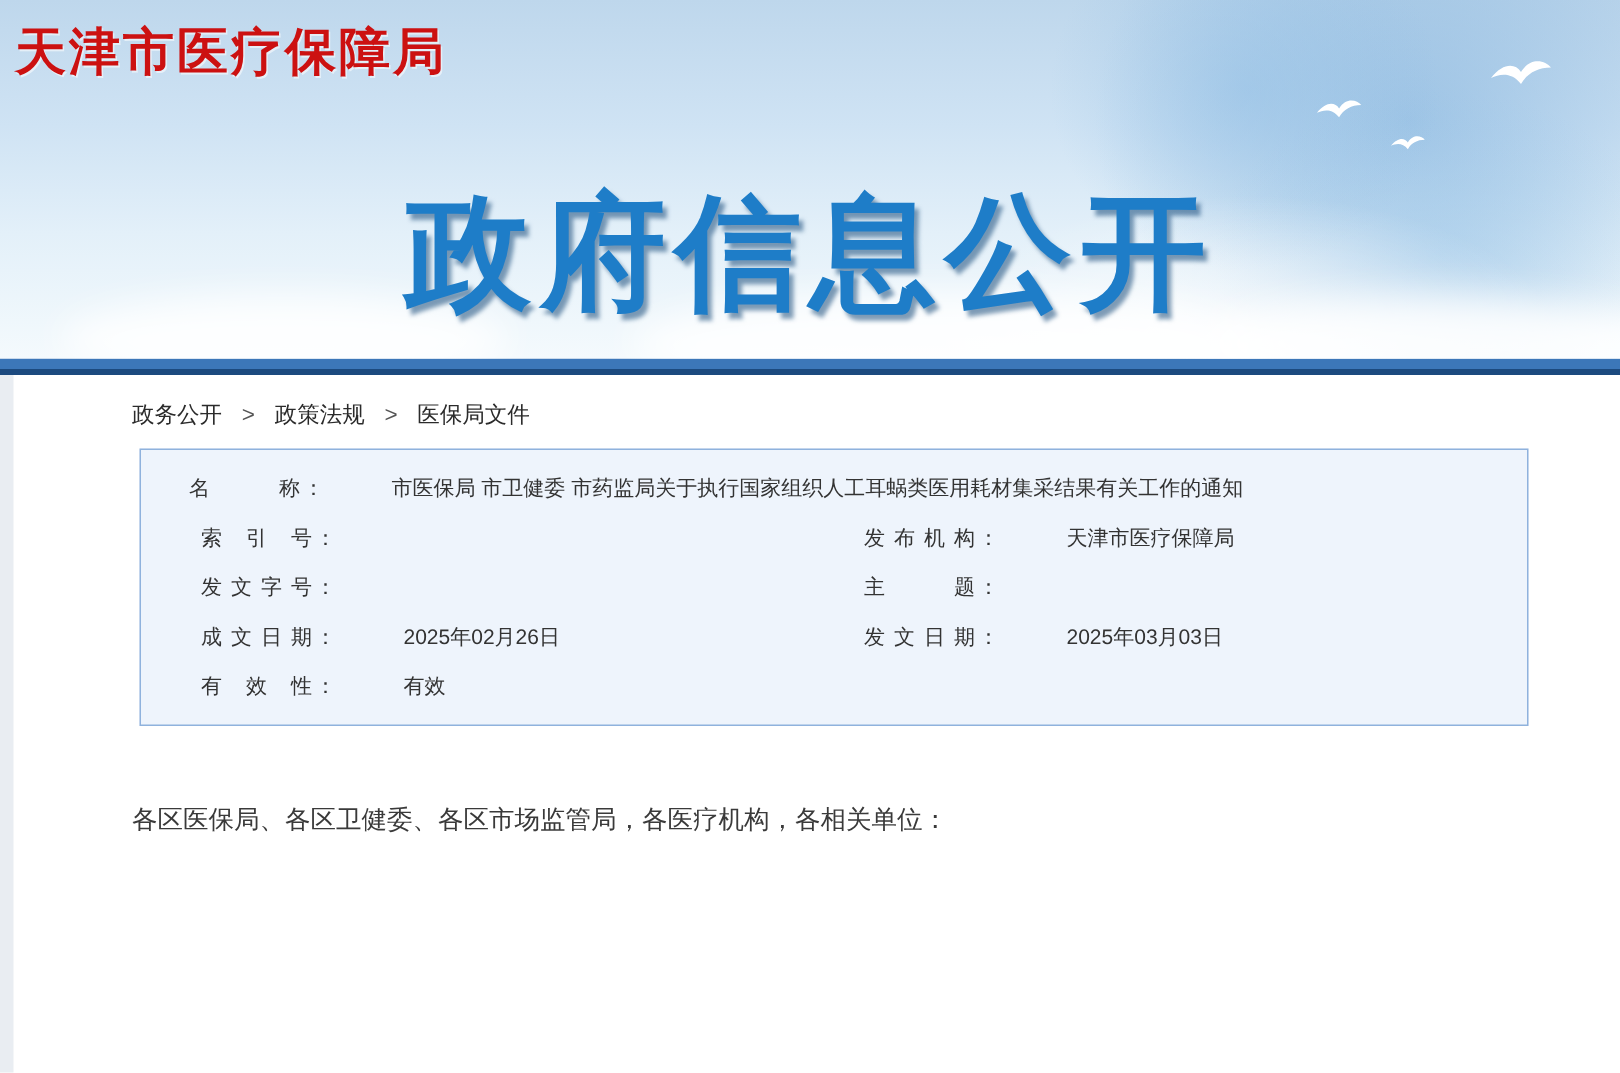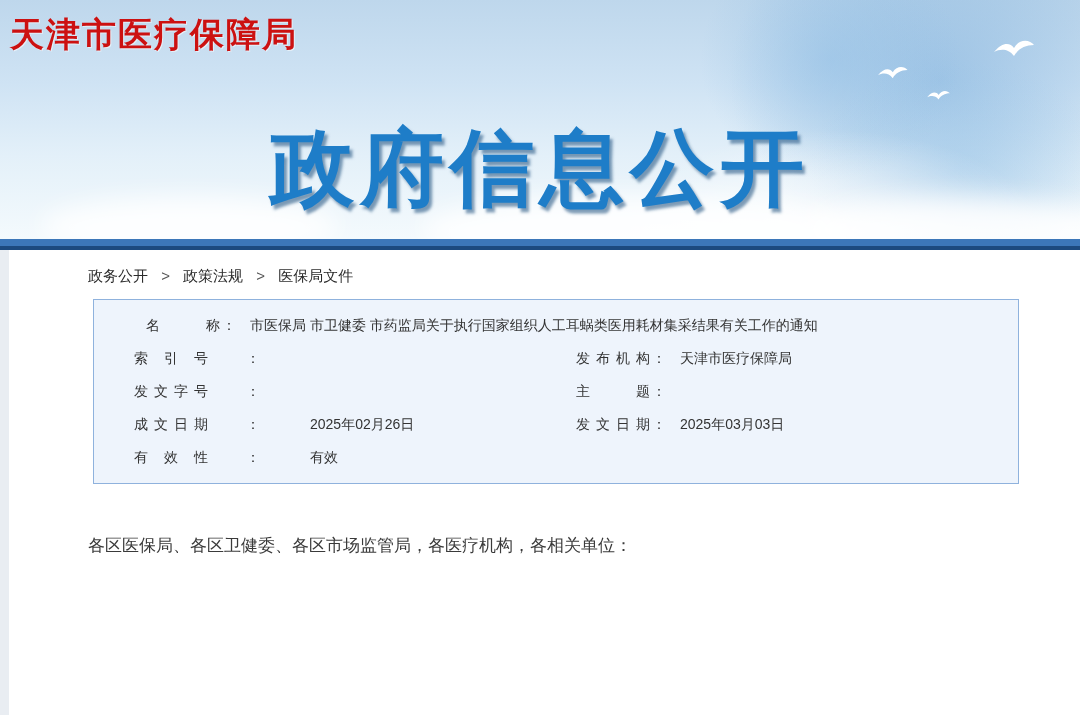--- a/index.html
+++ b/index.html
@@ -62,34 +62,34 @@
   .crumb-sep { color:#555; margin:0 9px; }
 
   
   .meta-box {
     margin:13px 0 0 83px; width:926px; box-sizing:border-box;
     background:#eef4fc; border:1px solid #8fb2dd;
     padding:9px 0;
   }
   .meta-row { display:flex; height:33px; line-height:33px; font-size:14px; color:#333; }
   .meta-cell { flex:1; display:flex; min-width:0; }
-  .meta-cell.left { padding-left:40px; box-sizing:border-box;gap:36px; }
-  .meta-cell.full { flex:2; padding-left:52px; box-sizing:border-box; }
+  .meta-cell.left { padding-left:40px; box-sizing:border-box; }
+  .meta-cell.full { flex:2; padding-left:32px; box-sizing:border-box; }
   .meta-label {
     display:inline-block; width:74px; flex-shrink:0;
     text-align:justify; text-align-last:justify;
   }
   .meta-colon { margin:0 14px 0 2px; flex-shrink:0; }
-  .meta-value { white-space:nowrap; overflow:hidden; }
+  .meta-value { white-space:nowrap; overflow:hidden;margin-left:31px; }
 
   
   .doc-body {
     margin:46px 50px 0 78px;
     font-size:17px; line-height:33px; color:#3a3a3a;
-    font-family:Liberation Mono, monospace;
+    font-family:Liberation Serif, serif;
     text-align:justify;
   }
   .salutation { margin:0 0 13px 0; }
   .para { text-indent:2em; margin:0; }
 </style>
 </head>
 <body>
 
 <div class="banner">
   <div class="blob f1"></div>

